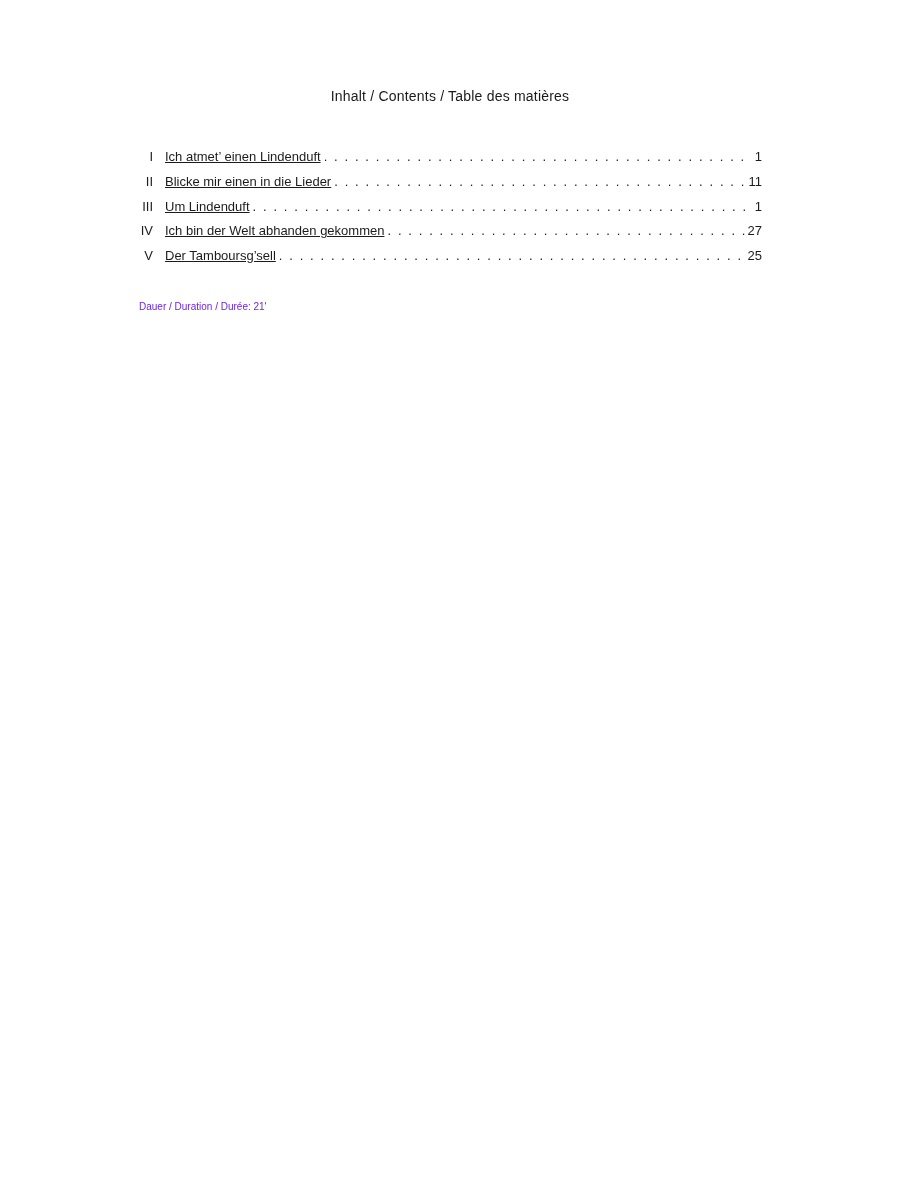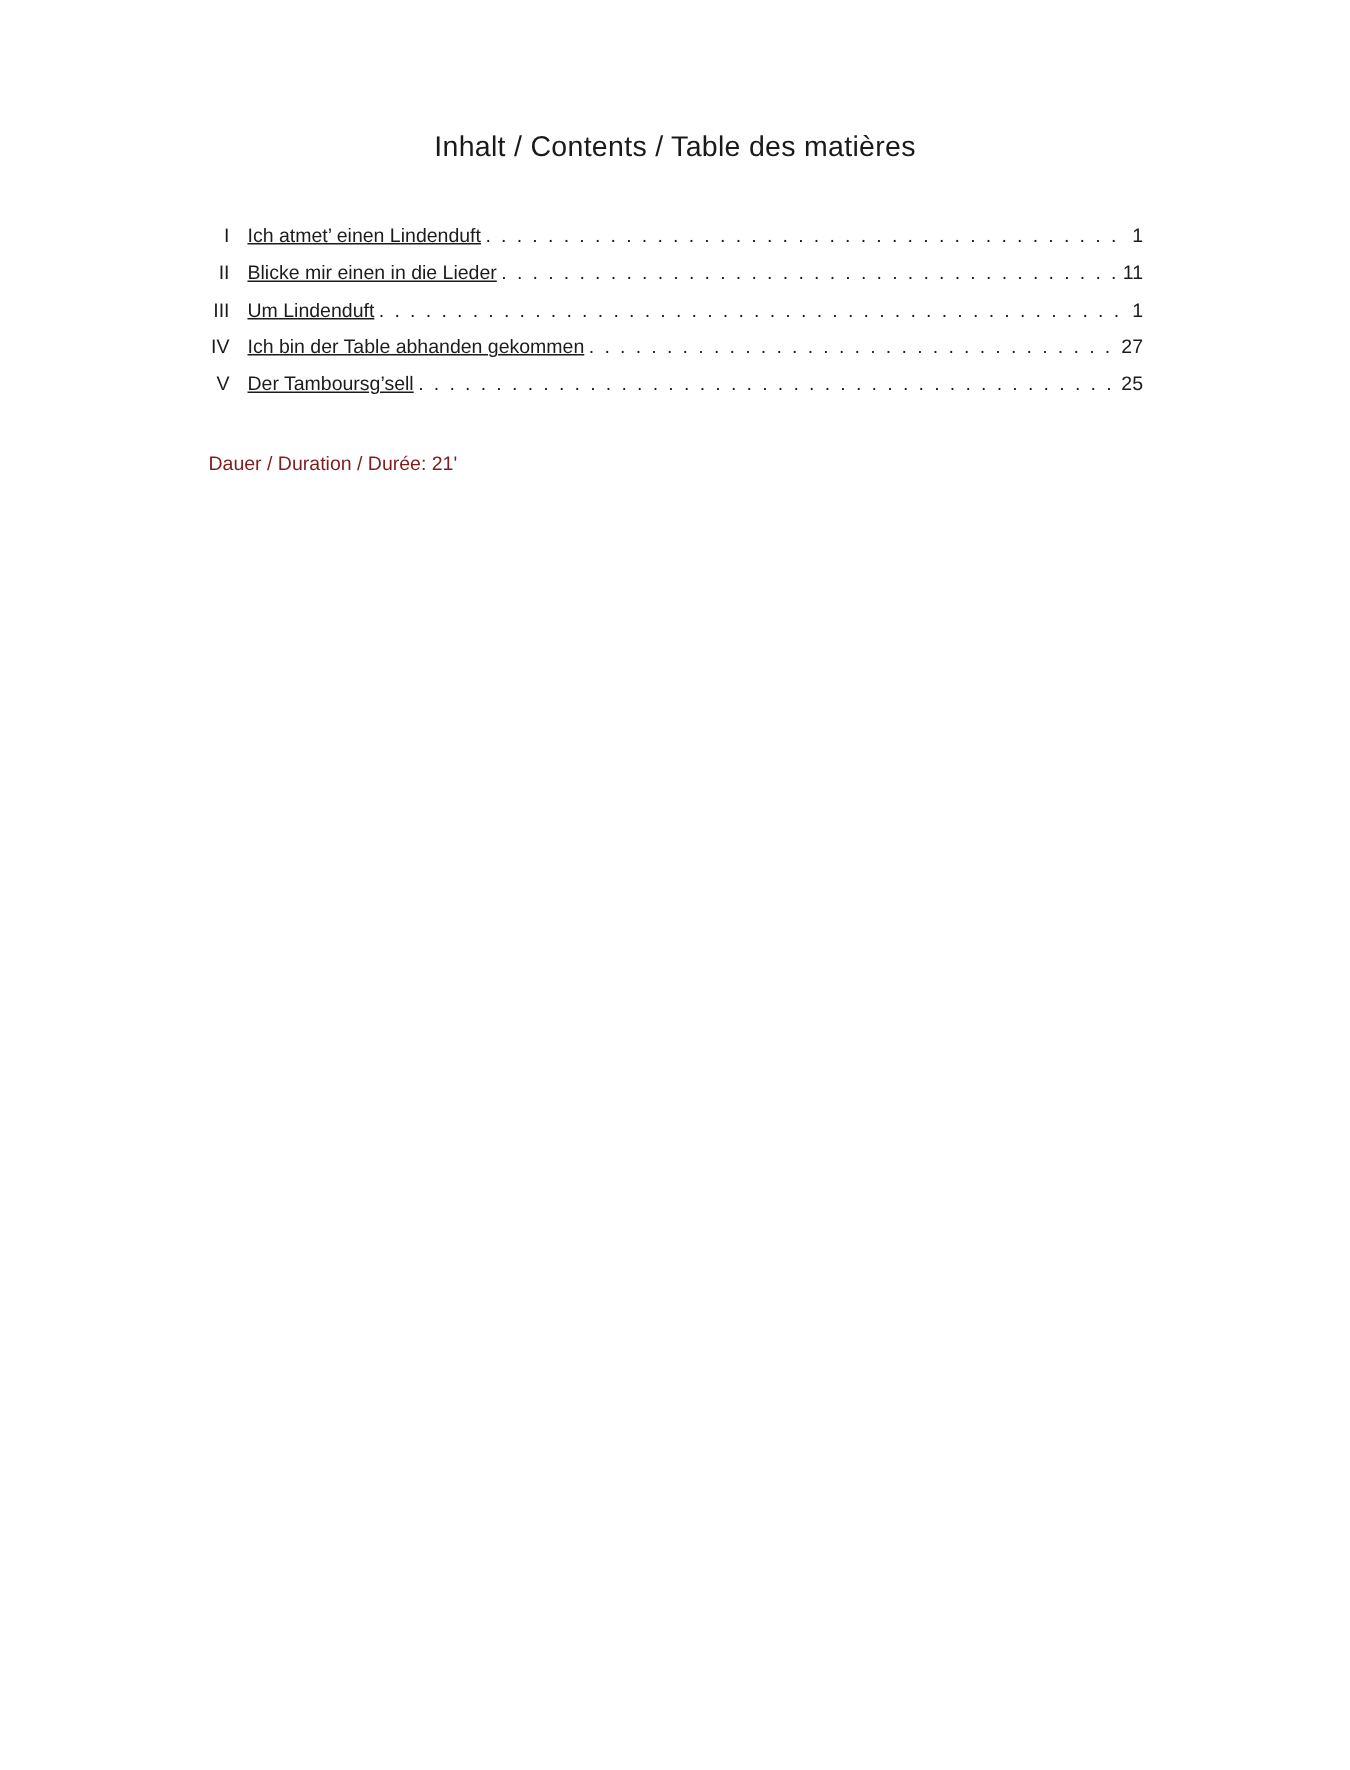--- a/index.html
+++ b/index.html
@@ -19,21 +19,21 @@
     position: absolute;
     inset: 0;
     background: #ffffff;
   }
   .doc-title {
     position: absolute;
     top: 88px;
     left: 0;
     width: 100%;
     text-align: center;
-    font-size: 19px;
+    font-size: 14px;
     font-weight: 400;
     letter-spacing: 0.2px;
     margin: 0;
     color: #1a1a1a;
   }
   .toc {
     position: absolute;
     top: 145px;
     left: 131px;
     right: 138px;
@@ -66,22 +66,22 @@
   }
   .toc-page-num {
     flex: none;
     min-width: 14px;
     text-align: right;
   }
   .duration-note {
     position: absolute;
     top: 301px;
     left: 139px;
-    font-size: 13px;
-    color: #7f1d1d;
+    font-size: 10px;
+    color: #6d28d9;
   }
 </style>
 </head>
 <body>
 
 <div class="page">
 
   <h1 class="doc-title">Inhalt / Contents / Table des matières</h1>
 
   <div class="toc">
@@ -102,21 +102,21 @@
 
     <div class="toc-row">
       <span class="toc-numeral">III</span>
       <span class="toc-entry-title">Um Lindenduft</span>
       <span class="toc-leader">. . . . . . . . . . . . . . . . . . . . . . . . . . . . . . . . . . . . . . . . . . . . . . . . . . . . . . . . . . . . . . . . . . . . . . . . . . . . . . . . . . . . . . . . . . . . . . . . . . . . . . . . . . . . . . . . . . . . . . . . </span>
       <span class="toc-page-num">1</span>
     </div>
 
     <div class="toc-row">
       <span class="toc-numeral">IV</span>
-      <span class="toc-entry-title">Ich bin der Table abhanden gekommen</span>
+      <span class="toc-entry-title">Ich bin der Welt abhanden gekommen</span>
       <span class="toc-leader">. . . . . . . . . . . . . . . . . . . . . . . . . . . . . . . . . . . . . . . . . . . . . . . . . . . . . . . . . . . . . . . . . . . . . . . . . . . . . . . . . . . . . . . . . . . . . . . . . . . . . . . . . . . . . . . . . . . . . . . . </span>
       <span class="toc-page-num">27</span>
     </div>
 
     <div class="toc-row">
       <span class="toc-numeral">V</span>
       <span class="toc-entry-title">Der Tamboursg’sell</span>
       <span class="toc-leader">. . . . . . . . . . . . . . . . . . . . . . . . . . . . . . . . . . . . . . . . . . . . . . . . . . . . . . . . . . . . . . . . . . . . . . . . . . . . . . . . . . . . . . . . . . . . . . . . . . . . . . . . . . . . . . . . . . . . . . . . </span>
       <span class="toc-page-num">25</span>
     </div>

